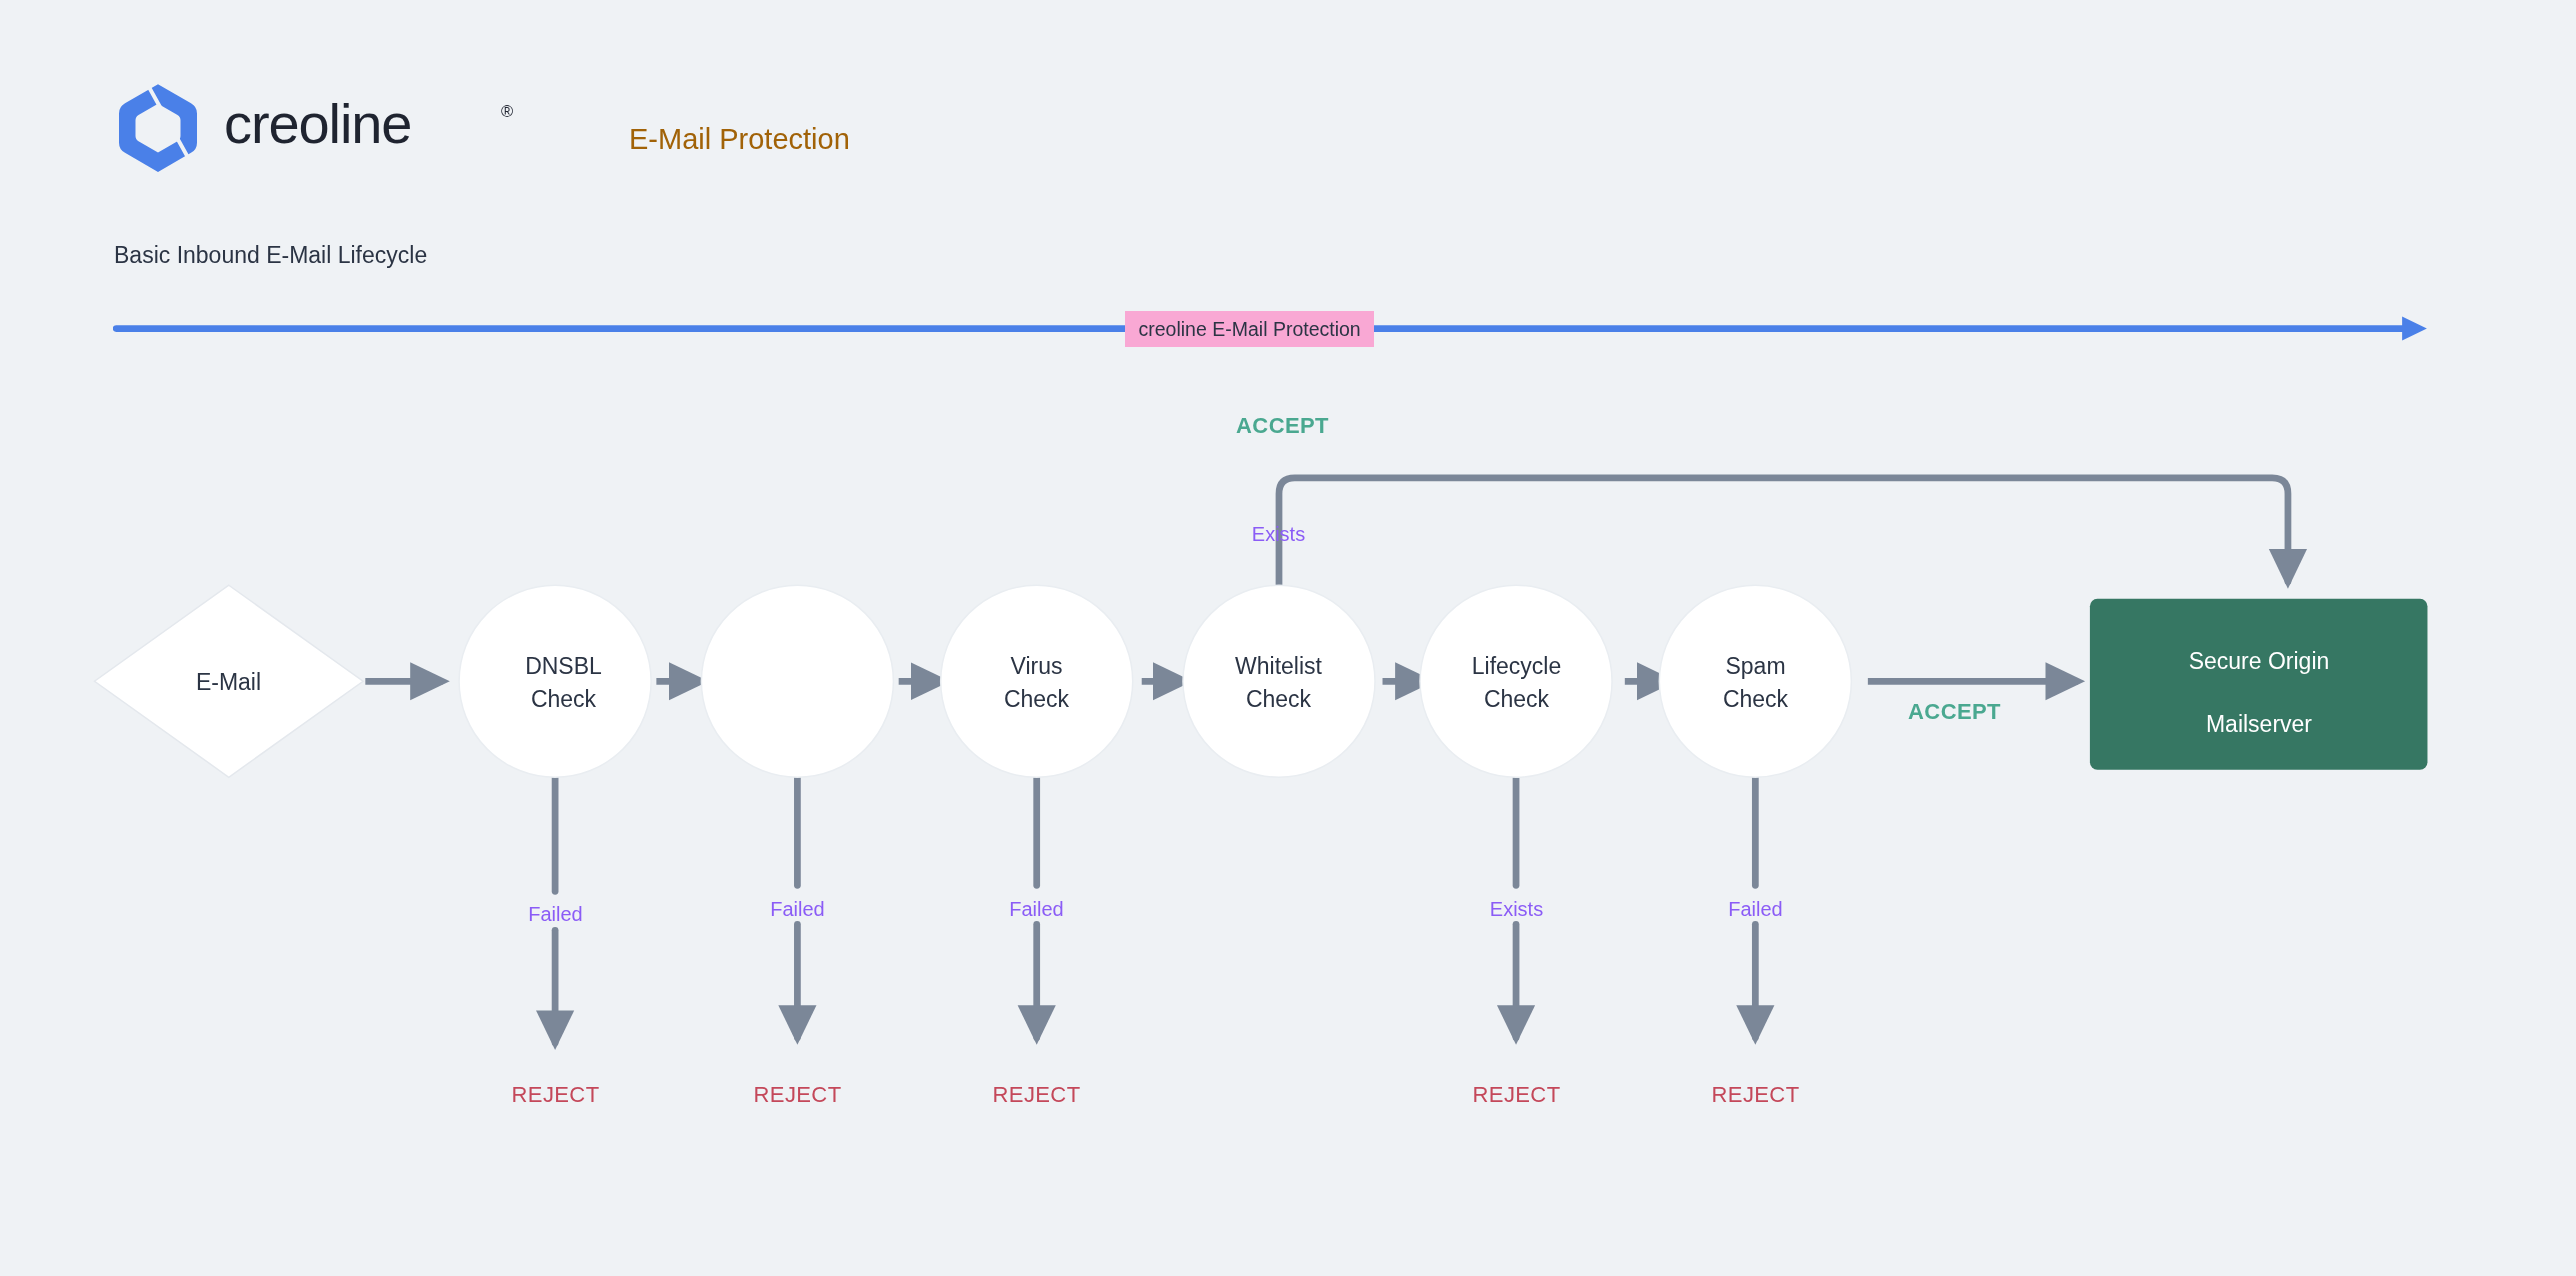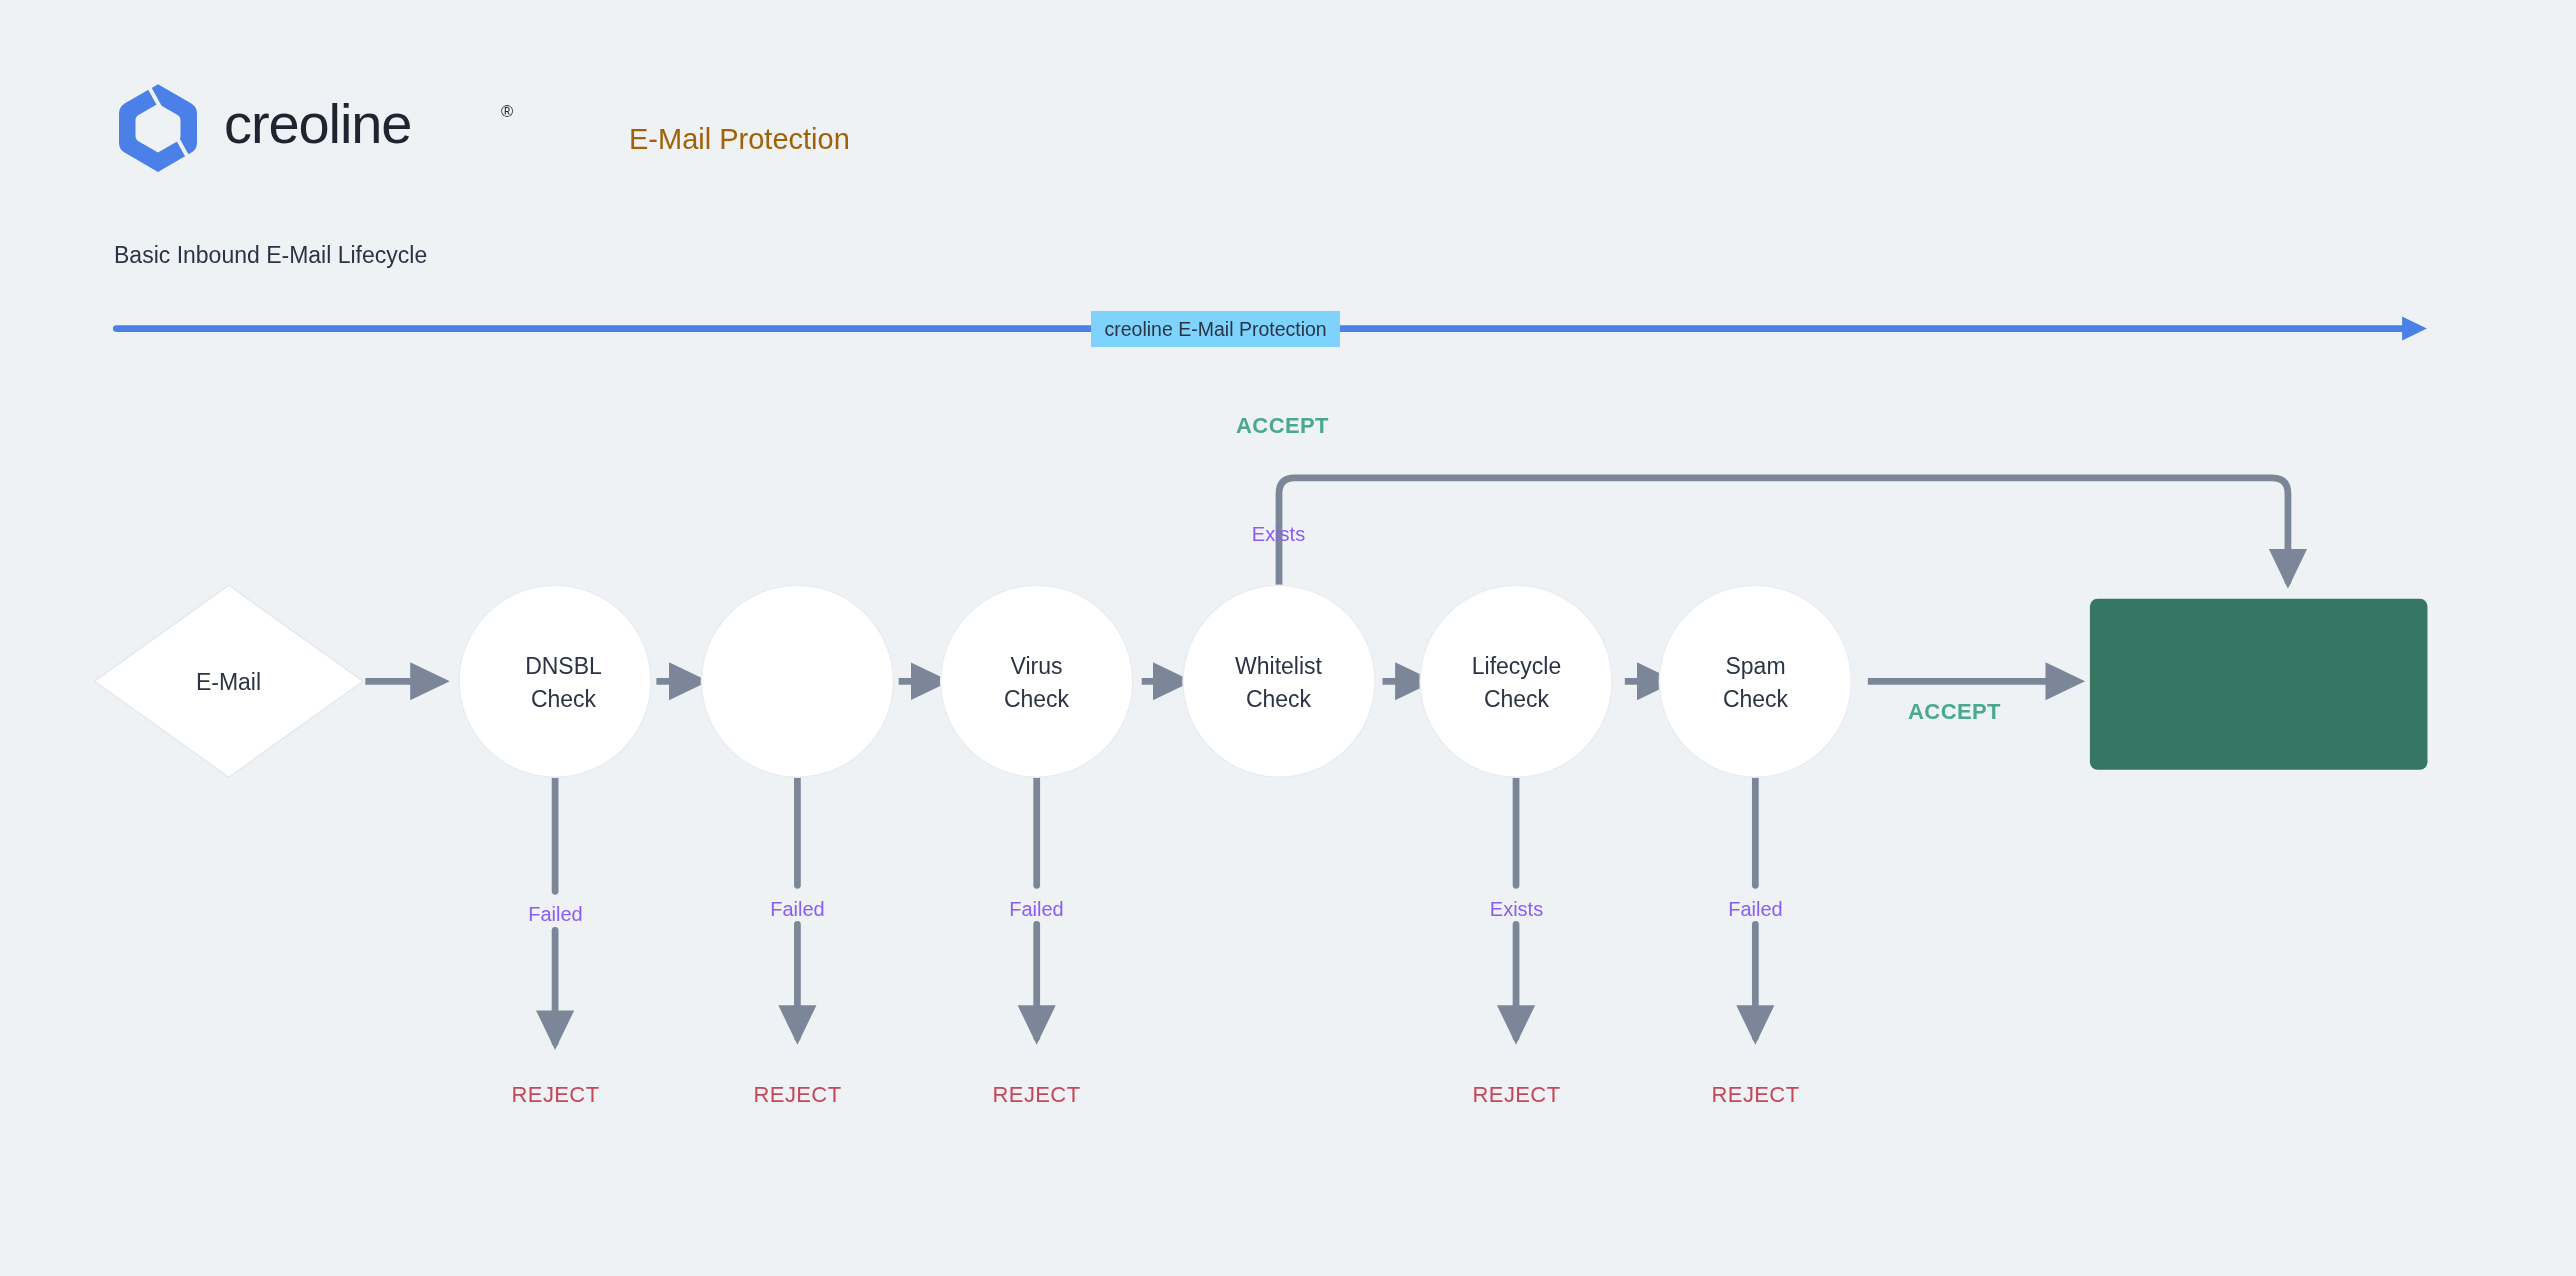--- a/index.html
+++ b/index.html
@@ -27,22 +27,22 @@
     font-size: 29px; color: #a16207; font-weight: 400;
   }
   .doc-title {
     position: absolute; left: 114px; top: 242px;
     font-size: 23px; color: #2b3444; font-weight: 400;
   }
 
   
   .scope-bar { position: absolute; left: 113px; top: 315px; width: 2314px; height: 27px; }
   .scope-label {
-    position: absolute; left: 1091px; top: 311px;
-    font-size: 19.5px; color: #2b3444; background: #7dd3fc;
+    position: absolute; left: 1125px; top: 311px;
+    font-size: 19.5px; color: #2b3444; background: #f9a8d4;
     padding: 0 13.5px; line-height: 36px;
   }
 
   
   .flow { position: absolute; left: 0; top: 0; width: 2576px; height: 1277px; }
 
   
   .ntext {
     position: absolute; text-align: center;
     font-size: 23px; color: #2b3444; line-height: 1.42;
@@ -166,20 +166,25 @@
   <div class="ntext" style="left:1419px;top:650px;width:195px;">
     <div>Lifecycle</div>
     <div>Check</div>
   </div>
 
   <div class="ntext" style="left:1658px;top:650px;width:195px;">
     <div>Spam</div>
     <div>Check</div>
   </div>
 
+  <div class="ntext on-green" style="left:2090px;top:645px;width:338px;">
+    <div>Secure Origin</div>
+    <div style="height:30px;"></div>
+    <div>Mailserver</div>
+  </div>
 
   <div class="accept-lbl" style="left:1200px;top:415px;width:165px;">ACCEPT</div>
   <div class="edge-lbl" style="left:1196px;top:524px;width:165px;">Exists</div>
 
   <div class="accept-lbl" style="left:1868px;top:701px;width:173px;">ACCEPT</div>
 
   <div class="edge-lbl" style="left:473px;top:904px;width:165px;">Failed</div>
   <div class="edge-lbl" style="left:715px;top:899px;width:165px;">Failed</div>
   <div class="edge-lbl" style="left:954px;top:899px;width:165px;">Failed</div>
   <div class="edge-lbl" style="left:1434px;top:899px;width:165px;">Exists</div>

